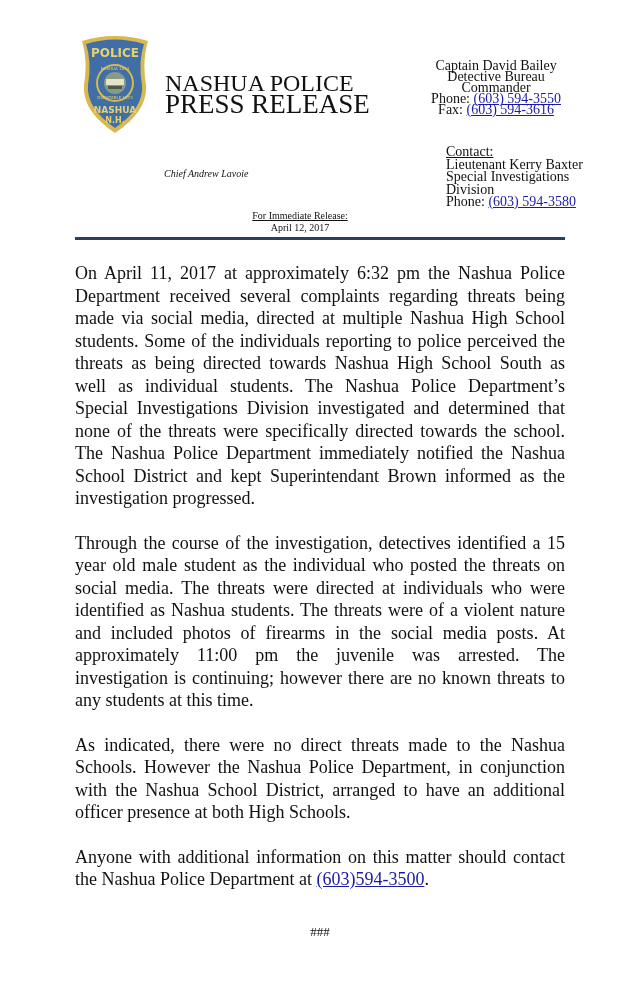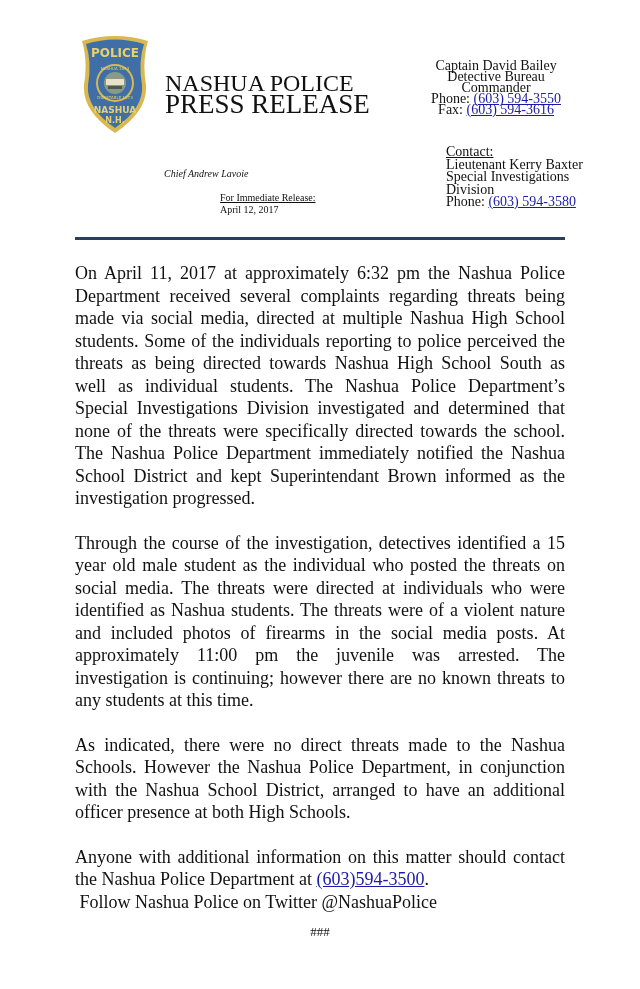--- a/index.html
+++ b/index.html
@@ -68,22 +68,23 @@
       left: 446px;
       top: 146px;
       font-size: 14px;
       line-height: 12.5px;
     }
     .contact span { display: block; white-space: nowrap; }
     .contact .u { text-decoration: underline; }
     .release {
       position: absolute;
       left: 220px;
-      top: 192px;
+      top: 210px;
       width: 160px;
+      text-align: center;
       font-size: 10px;
       line-height: 12px;
     }
     .release span { display: block; white-space: nowrap; }
     .release .u { text-decoration: underline; }
     .divider {
       position: absolute;
       left: 75px;
       top: 237px;
       width: 490px;
@@ -158,16 +159,16 @@
   <span class="u">For Immediate Release:</span>
   <span>April 12, 2017</span>
 </div>
 
 <div class="divider"></div>
 
 <div class="body-text">
   <p>On April 11, 2017 at approximately 6:32 pm the Nashua Police Department received several complaints regarding threats being made via social media, directed at multiple Nashua High School students. Some of the individuals reporting to police perceived the threats as being directed towards Nashua High School South as well as individual students.  The Nashua Police Department’s Special Investigations Division investigated and determined that none of the threats were specifically directed towards the school.  The Nashua Police Department immediately notified the Nashua School District and kept Superintendant Brown informed as the investigation progressed.</p>
   <p>Through the course of the investigation, detectives identified a 15 year old male student as the individual who posted the threats on social media.  The threats were directed at individuals who were identified as Nashua students.  The threats were of a violent nature and included photos of firearms in the social media posts.  At approximately 11:00 pm the juvenile was arrested.  The investigation is continuing; however there are no known threats to any students at this time.</p>
   <p>As indicated, there were no direct threats made to the Nashua Schools.   However the Nashua Police Department, in conjunction with the Nashua School District, arranged to have an additional officer presence at both High Schools.</p>
-  <p style="margin-bottom:0"><span>Anyone with additional information on this matter should contact the Nashua Police Department at </span><a class="phone-link">(603)594-3500</a><span>.</span><br><span style="white-space:pre"> Follow Nashua Police on Twitter @NashuaPolice</span></p>
+  <p style="margin-bottom:0"><span>Anyone with additional information on this matter should contact the Nashua Police Department at </span><a class="phone-link">(603)594-3500</a><span>.</span><br></p>
 </div>
 
 <div class="hash">###</div>
 
 </body></html>

